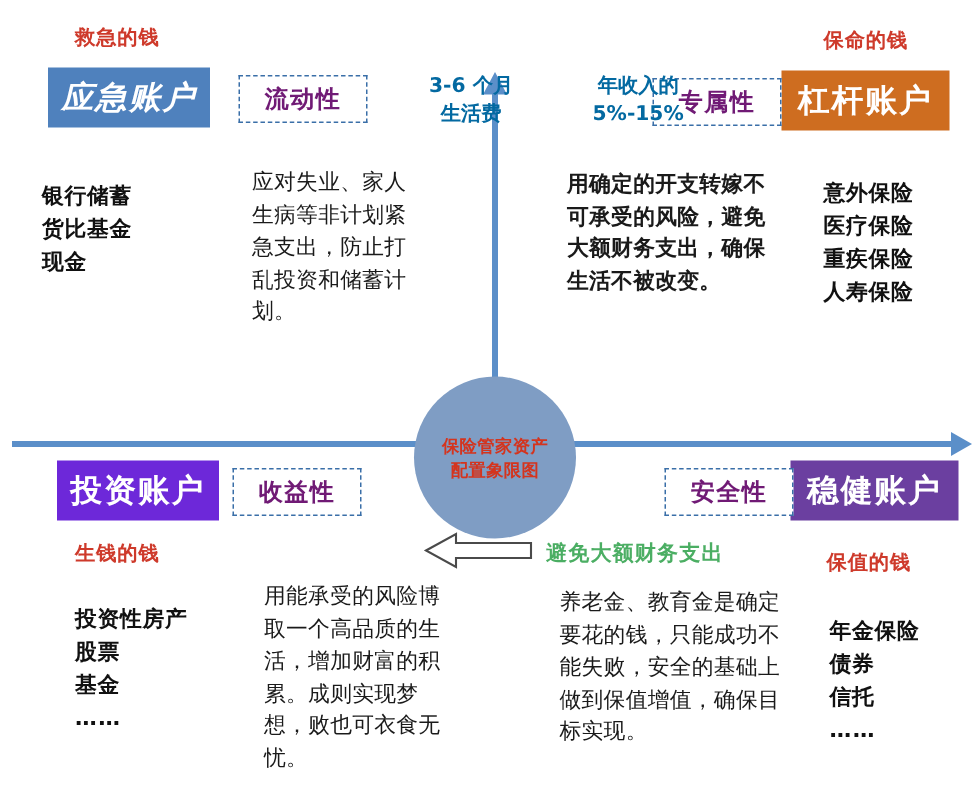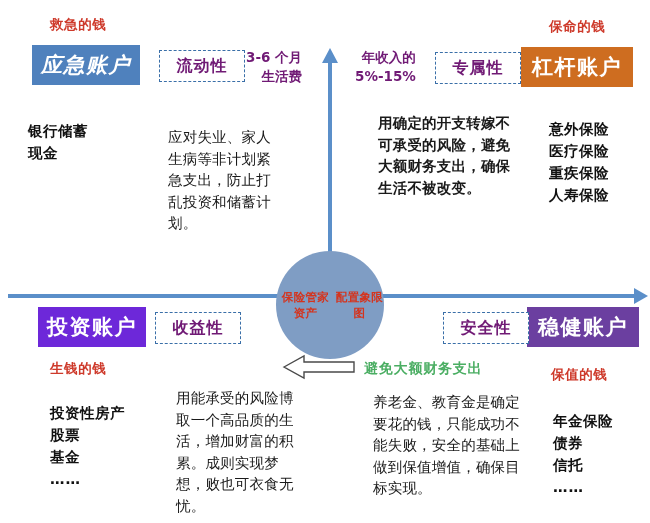--- a/index.html
+++ b/index.html
@@ -55,20 +55,21 @@
   
   .center-circle {
     position: absolute;
     left: 276px;
     top: 251px;
     width: 108px;
     height: 108px;
     border-radius: 50%;
     background: #7F9DC4;
     display: flex;
+    flex-direction: column;
     align-items: center;
     justify-content: center;
     text-align: center;
     z-index: 5;
   }
   .center-circle span {
     display: block;
     color: #D4341E;
     font-size: 11.5px;
     font-weight: bold;
@@ -113,26 +114,27 @@
   .cap-green {
     position: absolute;
     color: #4BAE63;
     font-size: 14px;
     font-weight: bold;
     letter-spacing: 0.8px;
     white-space: nowrap;
   }
   .cap-multi {
     position: absolute;
-    color: #701a75;
+    color: #0369a1;
     font-size: 13.5px;
     font-weight: bold;
     line-height: 19px;
-    text-align: right;
+    text-align: center;
     white-space: nowrap;
+    padding-left: 40px;
   }
   
   .para {
     position: absolute;
     color: #1A1A1A;
     font-size: 14.5px;
     line-height: 21.5px;
     letter-spacing: 0.2px;
     text-align: left;
   }
@@ -175,24 +177,25 @@
 
   <div class="attr-box" style="left:159px; top:50px; width:84px;">流动性</div>
 
   <div class="cap-multi" style="left:246px; top:48px;">
     <span>3-6 个月</span><br>
     <span>生活费</span>
   </div>
 
   <div class="list" style="left:28px; top:120px; width:120px;">
     <div>银行储蓄</div>
+    <div>货比基金</div>
     <div>现金</div>
   </div>
 
-  <div class="para" style="left:168px; top:128px; width:112px;font-family:Liberation Mono, monospace;">应对失业、家人生病等非计划紧急支出，防止打乱投资和储蓄计划。</div>
+  <div class="para" style="left:168px; top:112px; width:112px;">应对失业、家人生病等非计划紧急支出，防止打乱投资和储蓄计划。</div>
 
   <div class="cap-red" style="left:549px; top:18px;text-align:center;">保命的钱</div>
 
   <div class="acct-box" style="left:521px; top:47px; width:112px; background:#CE6D20;">杠杆账户</div>
 
   <div class="attr-box" style="left:435px; top:52px; width:84px;">专属性</div>
 
   <div class="cap-multi" style="left:355px; top:48px;">
     <span>年收入的</span><br>
     <span>5%-15%</span>

